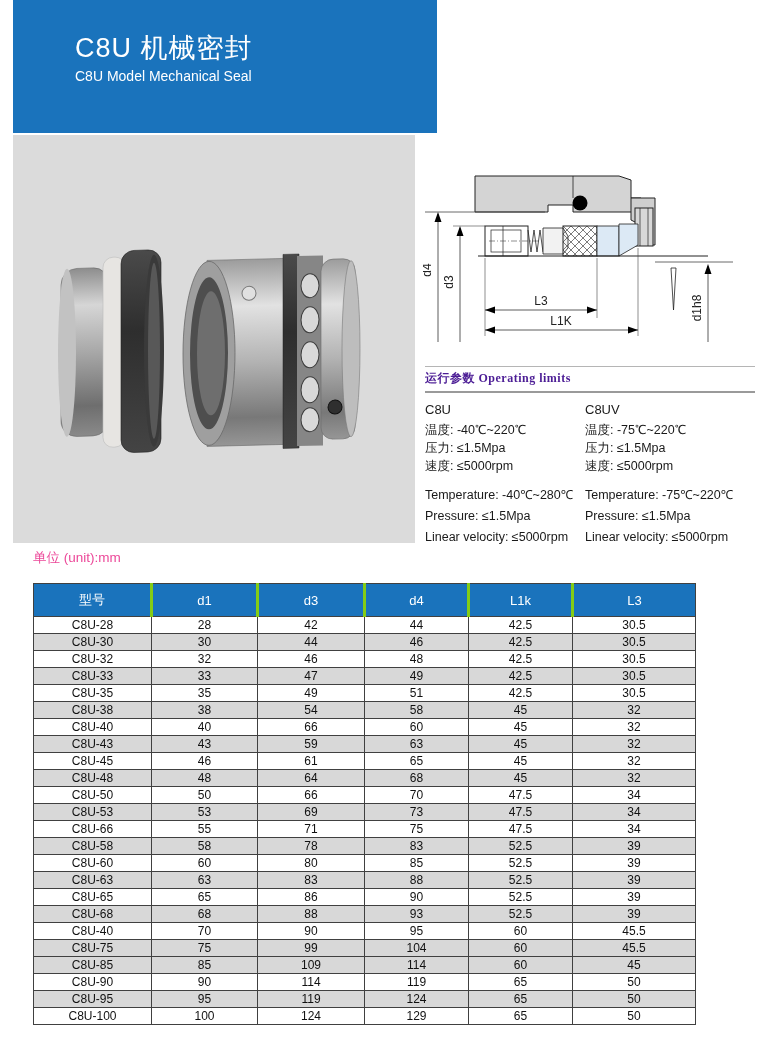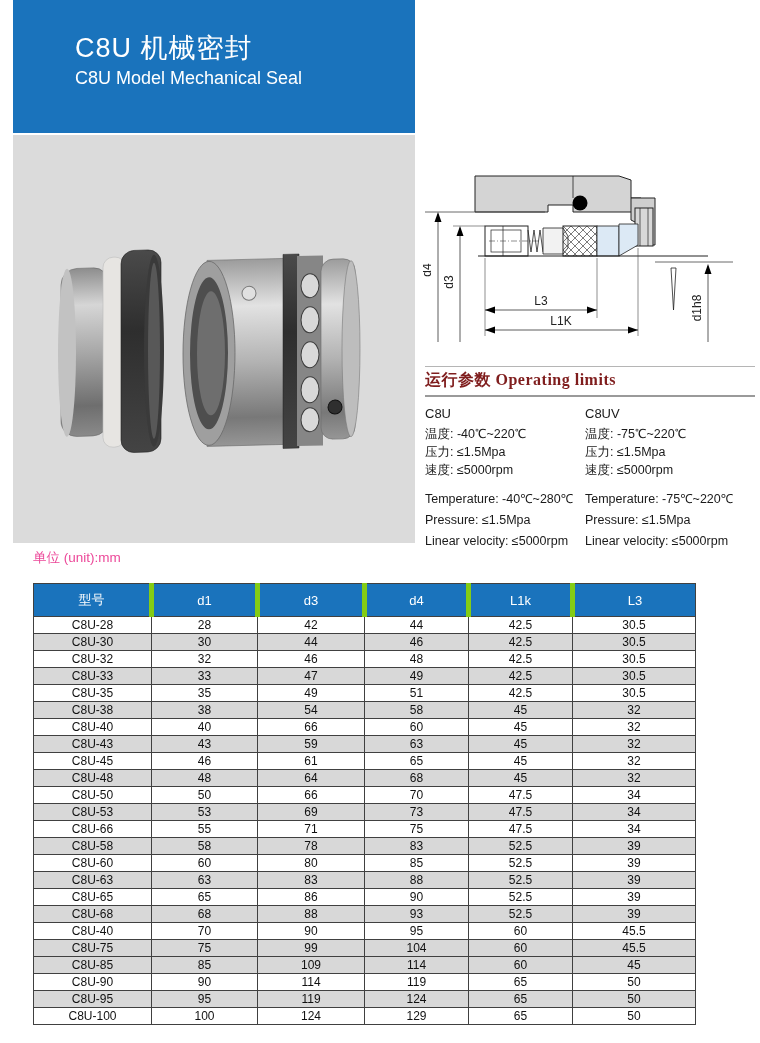--- a/index.html
+++ b/index.html
@@ -1,48 +1,48 @@
 <!DOCTYPE html>
 <html><head>
 <meta charset="utf-8">
 <style>
   html,body{margin:0;padding:0;background:#fff;}
   body{width:760px;height:1043px;position:relative;font-family:"Liberation Sans",sans-serif;color:#1a1a1a;overflow:hidden;}
 
   
-  .banner{position:absolute;left:13px;top:0;width:402px;height:133px;background:#1a73bc;}
+  .banner{position:absolute;left:13px;top:0;width:402px;height:133px;background:#1a73bc;padding-left:22px;}
   .banner .zh{position:absolute;left:62px;top:30px;font-size:27px;letter-spacing:1px;color:#fff;font-weight:500;}
-  .banner .en{position:absolute;left:62px;top:68px;font-size:18px;color:#fff;font-weight:400;}
+  .banner .en{position:absolute;left:62px;top:68px;font-size:14px;color:#fff;font-weight:400;}
 
   
   .photo-panel{position:absolute;left:13px;top:135px;width:402px;height:408px;background:#dbdbdb;}
 
   
   .drawing{position:absolute;left:423px;top:150px;width:334px;height:200px;}
   .drawing text{font-family:"Liberation Sans",sans-serif;font-size:12px;fill:#222;}
 
   
   .limits{position:absolute;left:425px;top:366px;width:330px;}
   .limits .rule-top{border-top:1px solid #b5b5b5;margin-bottom:3px;}
-  .limits h3{margin:0;font-family:"Liberation Serif",serif;font-size:16px;font-weight:bold;color:#7f1d1d;letter-spacing:.5px;}
+  .limits h3{margin:0;font-family:"Liberation Serif",serif;font-size:12px;font-weight:bold;color:#4c1d95;letter-spacing:.5px;}
   .limits .rule-bot{border-top:2px solid #9a9a9a;margin-top:4px;}
   .limits .cols{display:flex;margin-top:8px;}
   .limits .col{width:160px;font-size:12.5px;line-height:18px;}
   .limits .model{font-size:13px;margin-bottom:2px;}
   .limits .en-block{margin-top:10px;line-height:21px;}
 
   
   .unit-label{position:absolute;left:33px;top:549px;font-size:13.5px;color:#ec4899;}
 
   
   .spec-table{position:absolute;left:33px;top:583px;border-collapse:collapse;table-layout:fixed;width:662px;}
   .spec-table col.c0{width:118px}.spec-table col.c1{width:106px}.spec-table col.c2{width:107px}
   .spec-table col.c3{width:104px}.spec-table col.c4{width:104px}.spec-table col.c5{width:123px}
   .spec-table th{background:#1a73bc;color:#fff;font-weight:400;font-size:13px;height:30px;
-    border-right:5px solid #84cc16;border-top:1px solid #404040;border-bottom:1px solid #404040;}
+    border-right:3px solid #84cc16;border-top:1px solid #404040;border-bottom:1px solid #404040;}
   .spec-table th:first-child{border-left:1px solid #404040;}
   .spec-table th:last-child{border-right:1px solid #404040;}
   .spec-table td{border:1px solid #404040;font-size:12px;height:16px;text-align:center;padding:0;color:#111;background:#fff;}
   .spec-table tr.alt td{background:#d8d8d8;}
 </style>
 </head>
 <body>
 
 <div class="banner">
   <div class="zh">C8U 机械密封</div>

